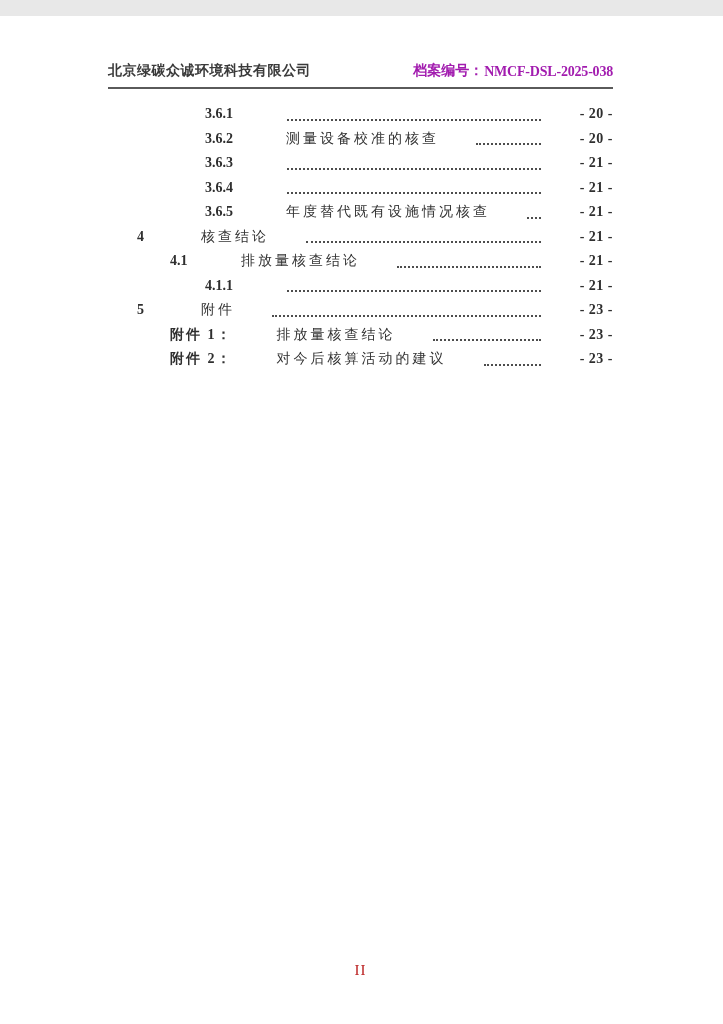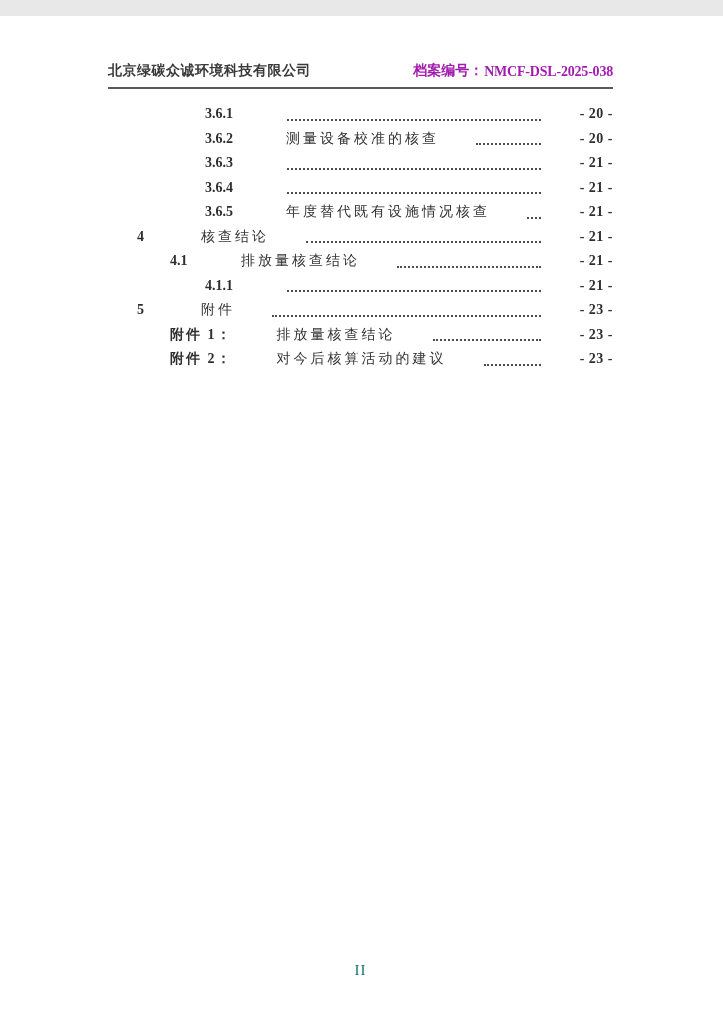--- a/index.html
+++ b/index.html
@@ -88,21 +88,21 @@
   .lvl3 .num { min-width: 45px; }
   .annex .num { min-width: 0; margin-right: 8px; letter-spacing: 2px; }
   
   .footer {
     position: absolute;
     left: 108px;
     width: 505px;
     top: 946px;
     text-align: center;
     font-size: 15px;
-    color: #0f766e;
+    color: #b91c1c;
     letter-spacing: 1px;
   }
 </style>
 </head>
 <body>
 
 <div class="page">
 
   <div class="header">
     <span class="company">北京绿碳众诚环境科技有限公司</span>

